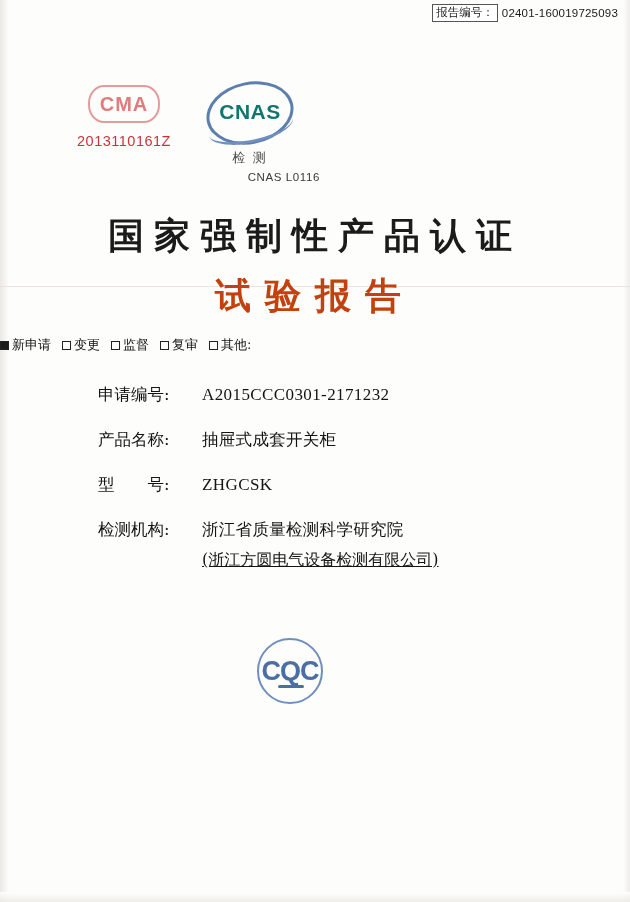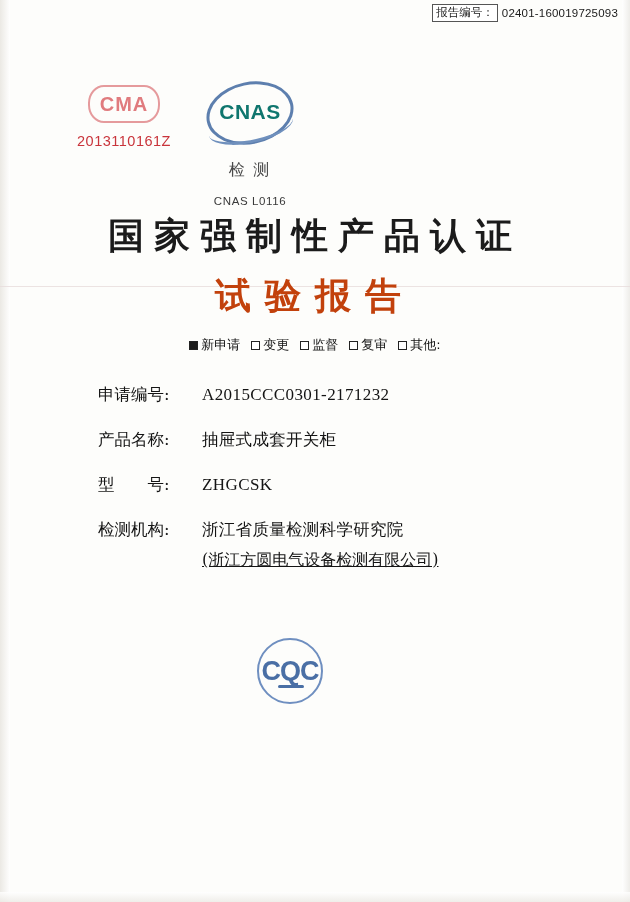--- a/index.html
+++ b/index.html
@@ -148,31 +148,32 @@
   .cnas-swoosh {
     position: absolute;
     left: 10px; top: 30px;
     width: 86px; height: 30px;
     border-bottom: 3px solid #6f90bd;
     border-radius: 0 0 60% 40%;
     transform: rotate(-8deg);
   }
   .cnas-sub {
     color: #4a4a4a;
-    font-size: 16px;
-    margin-top: 12px;
+    font-size: 13px;
+    margin-top: 1px;
     letter-spacing: 2px;
     font-family: "Liberation Sans", sans-serif;
   }
   .cnas-id {
     color: #3a3a3a;
     font-size: 11.5px;
-    margin-top: 14px;
+    margin-top: 4px;
     letter-spacing: .6px;
     font-family: "Liberation Sans", sans-serif;
+    text-align: right;
   }
 
   
   .title-main {
     position: absolute;
     top: 212px;
     left: 0;
     width: 630px;
     text-align: center;
     font-size: 36px;
@@ -194,21 +195,20 @@
     font-family: "DejaVu Serif", serif;
   }
 
   
   .checkrow {
     position: absolute;
     top: 336px;
     left: 0;
     width: 630px;
     display: flex;
-    justify-content: center;
     gap: 11px;
     font-size: 13px;
     color: #111;
     font-family: "DejaVu Sans", sans-serif;
   }
   .checkitem {
     display: flex;
     align-items: center;
     gap: 3px;
     white-space: nowrap;

